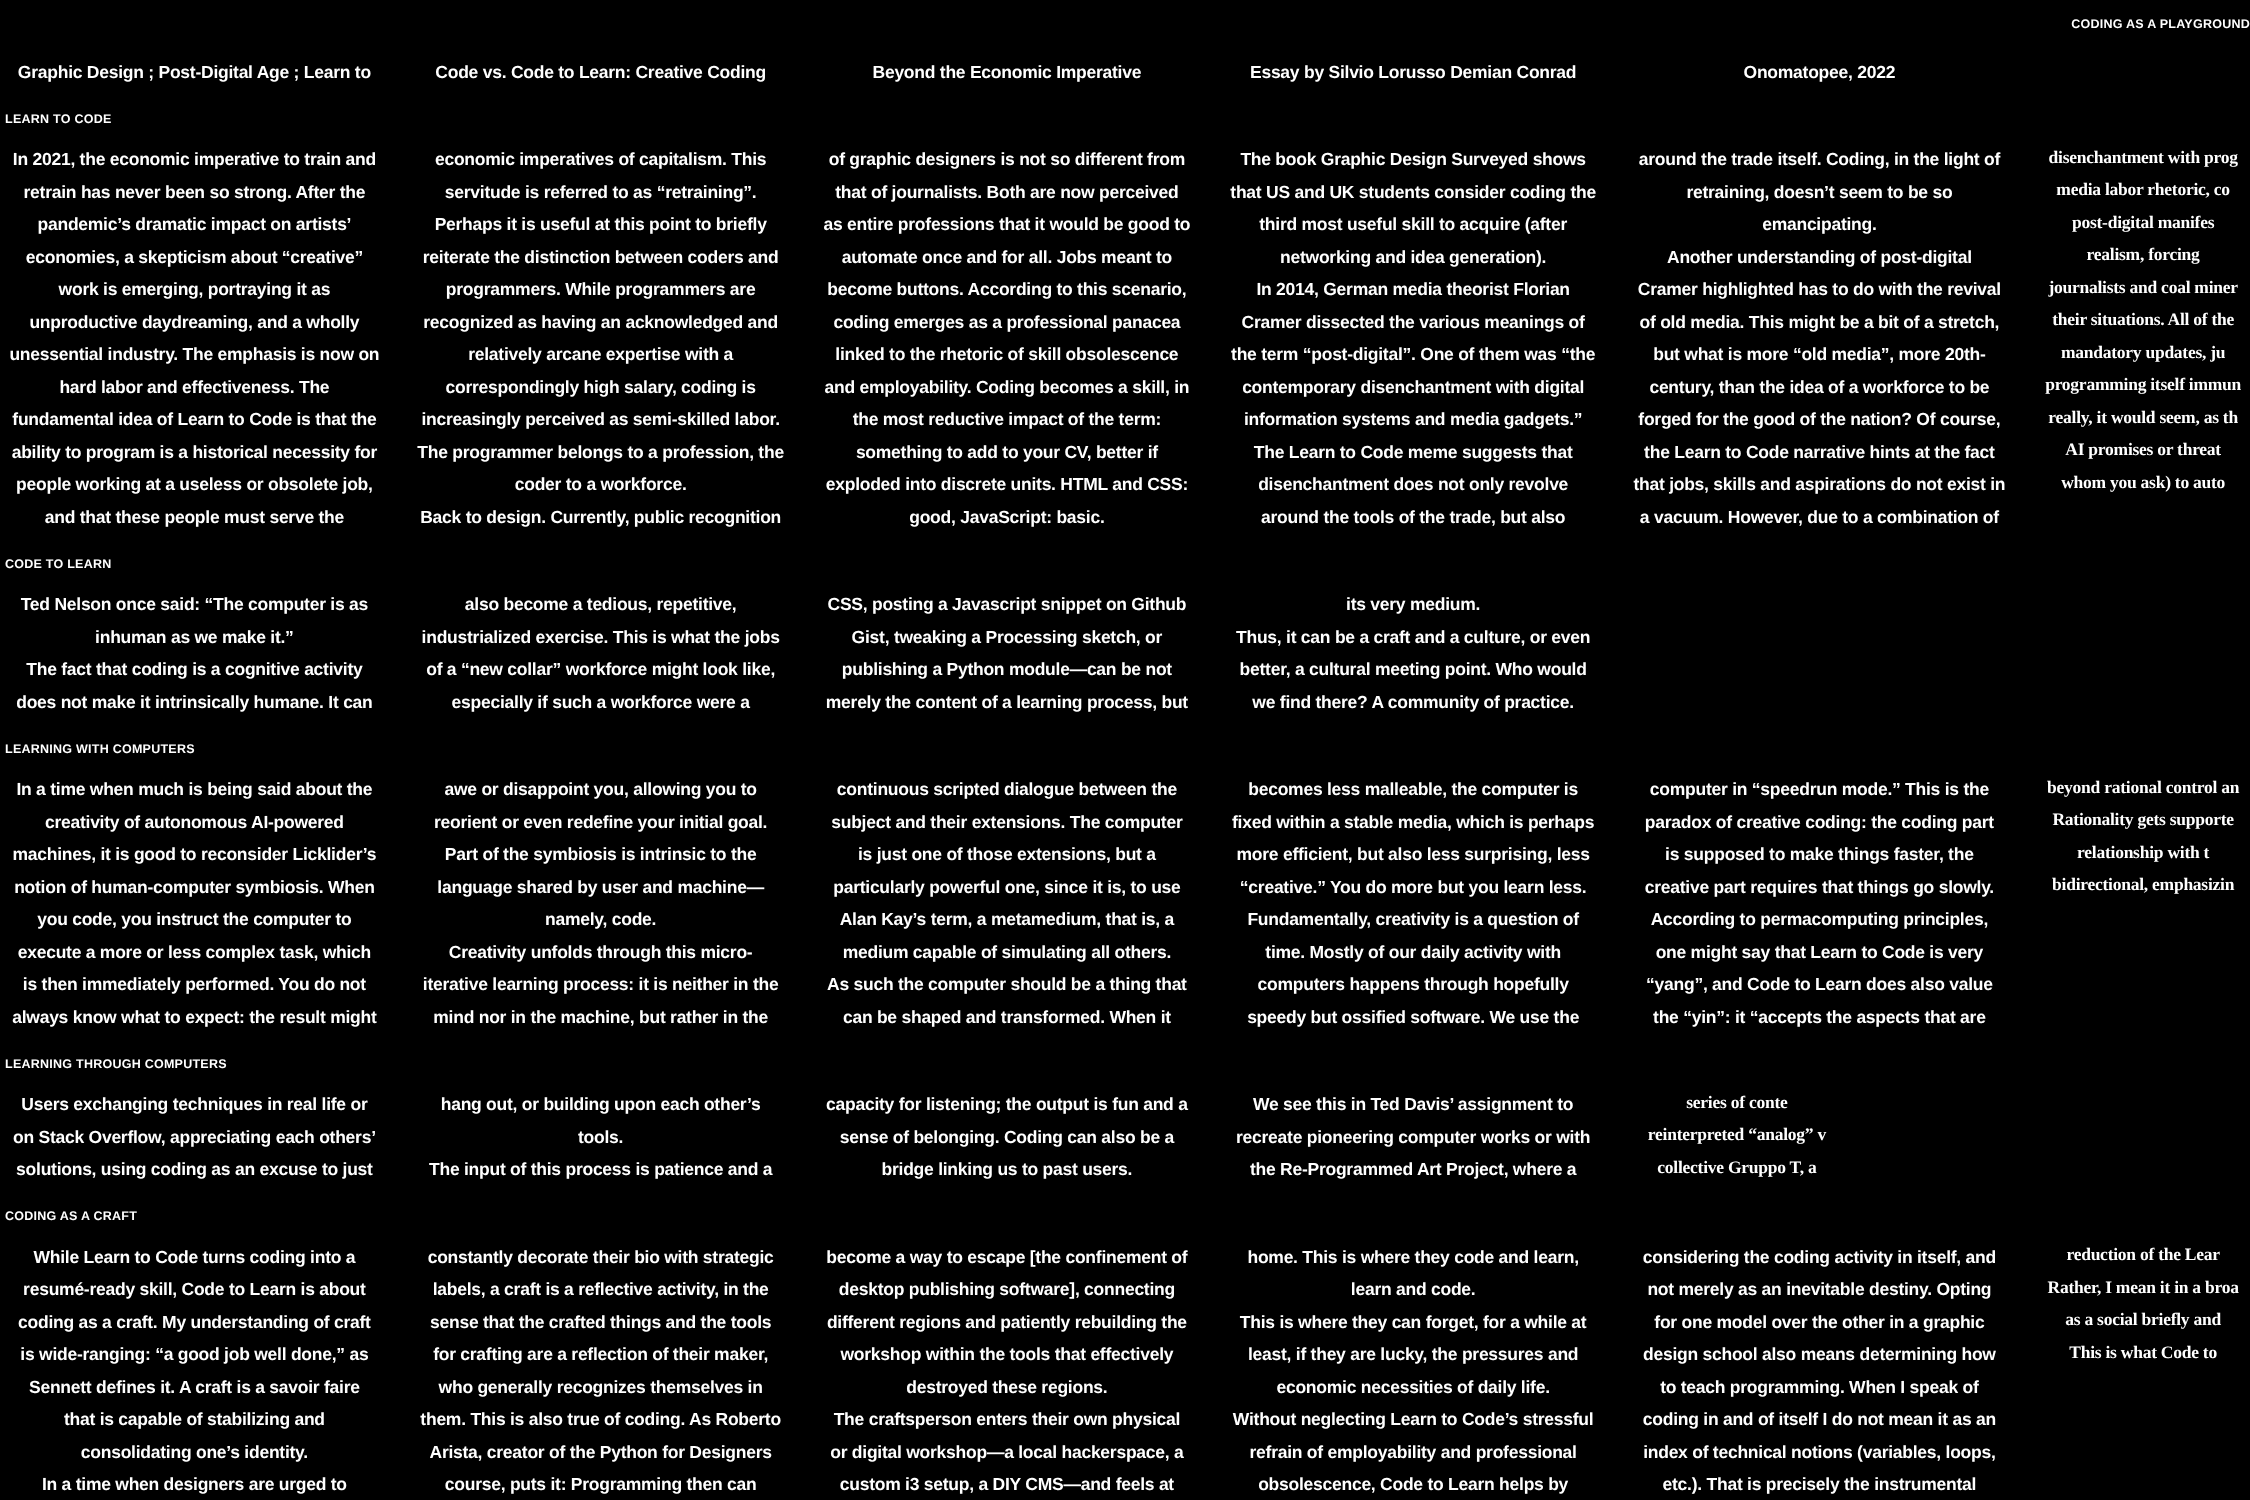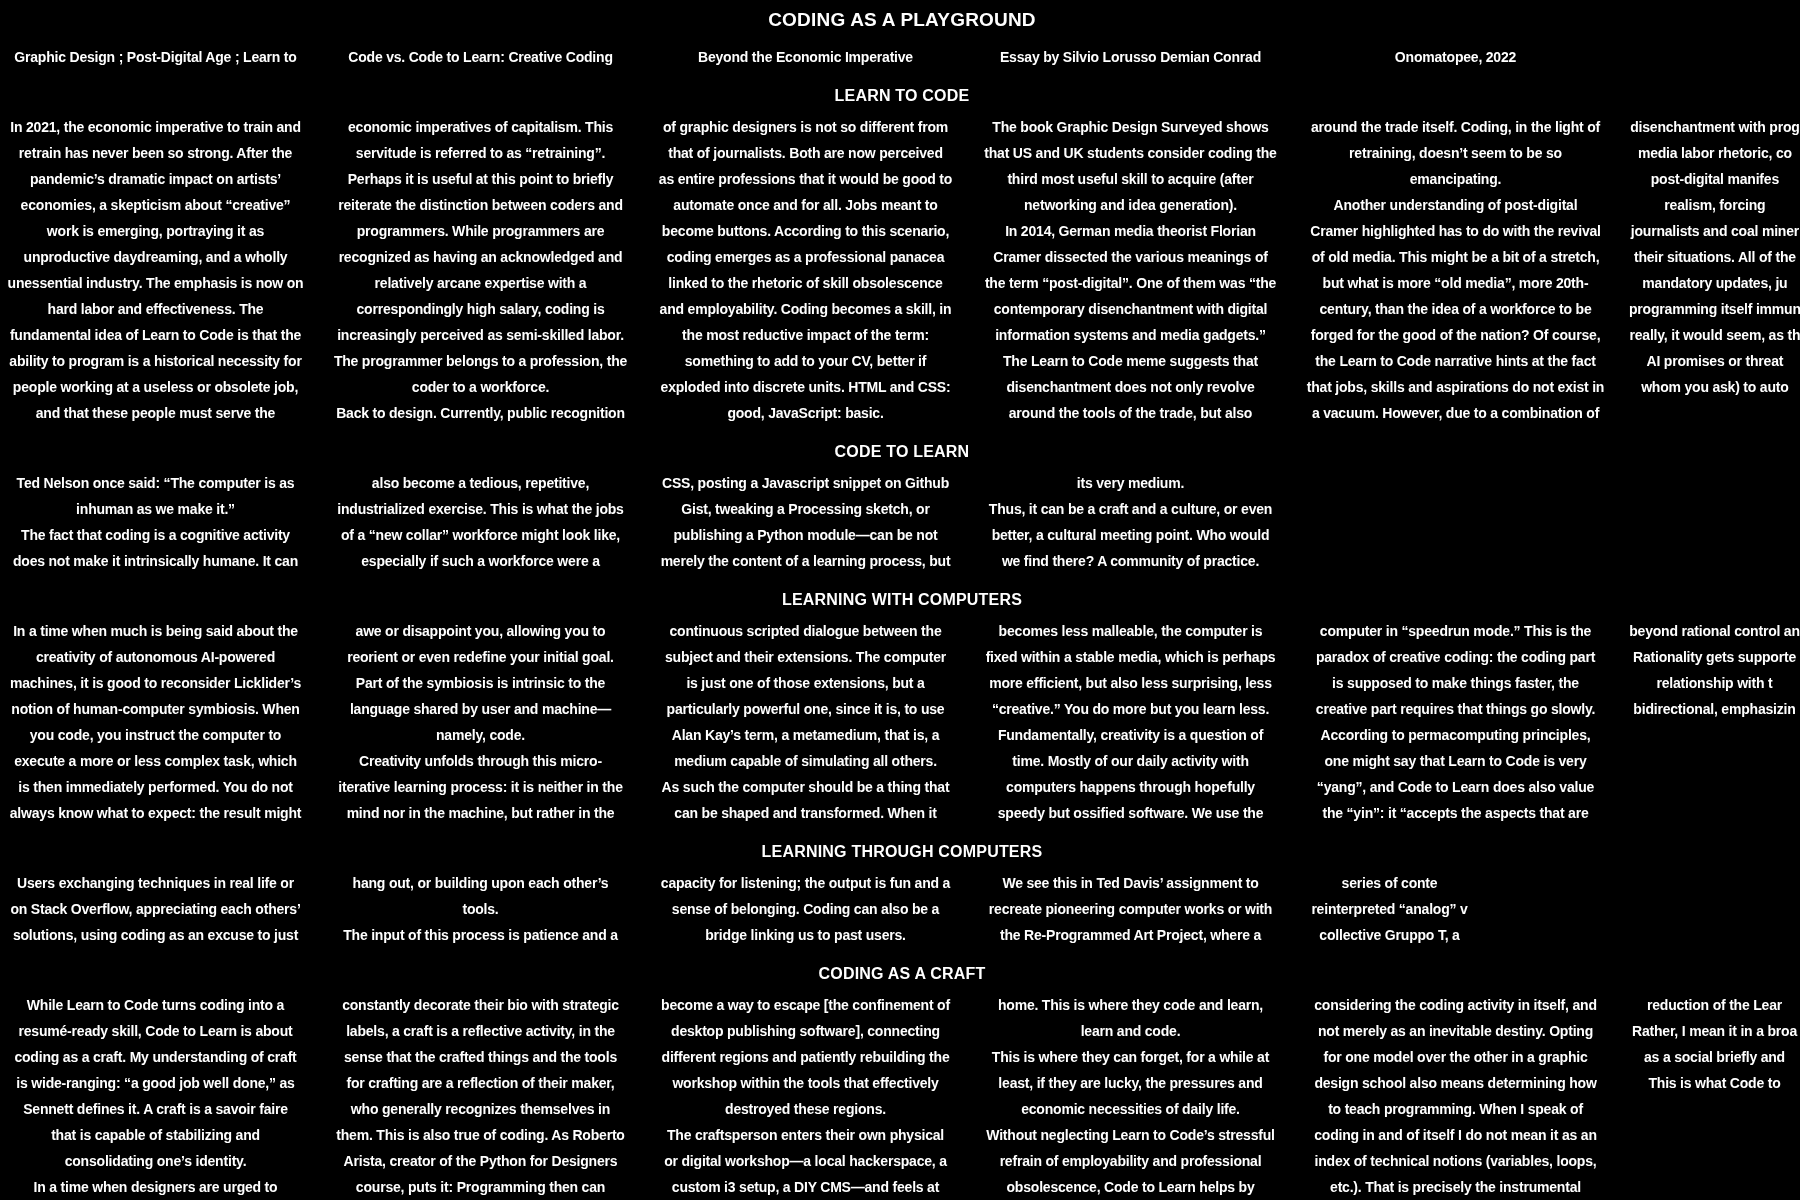--- a/index.html
+++ b/index.html
@@ -14,44 +14,45 @@
     color: #ffffff;
     font-family: "Liberation Sans", "DejaVu Sans", sans-serif;
     font-weight: 700;
     font-size: 14px;
     line-height: 26px;
     letter-spacing: -0.2px;
     padding: 10px 0 0 4px;
     box-sizing: border-box;
   }
   .page-title {
-    font-size: 19px;
+    font-size: 10px;
     line-height: 20px;
     letter-spacing: 0.2px;
-    text-align: center;
+    text-align: right;
   }
   .section-header {
-    font-size: 16px;
+    font-size: 10px;
     line-height: 20px;
     letter-spacing: 0.2px;
-    text-align: center;
+    text-align: left;
     margin-top: 16px;
   }
   .grid {
     display: flex;
     gap: 22px;
     margin-top: 8px;
   }
   .meta-grid { margin-top: 14px; }
   .col {
     flex: 0 0 303px;
     text-align: center;
   }
   .col.last {
     flex: 0 0 171px;
+    font-family: Liberation Serif, serif;
   }
   .line {
     white-space: nowrap;
   }
   .col.last .line {
     direction: rtl;
   }
 </style>
 </head>
 <body>

